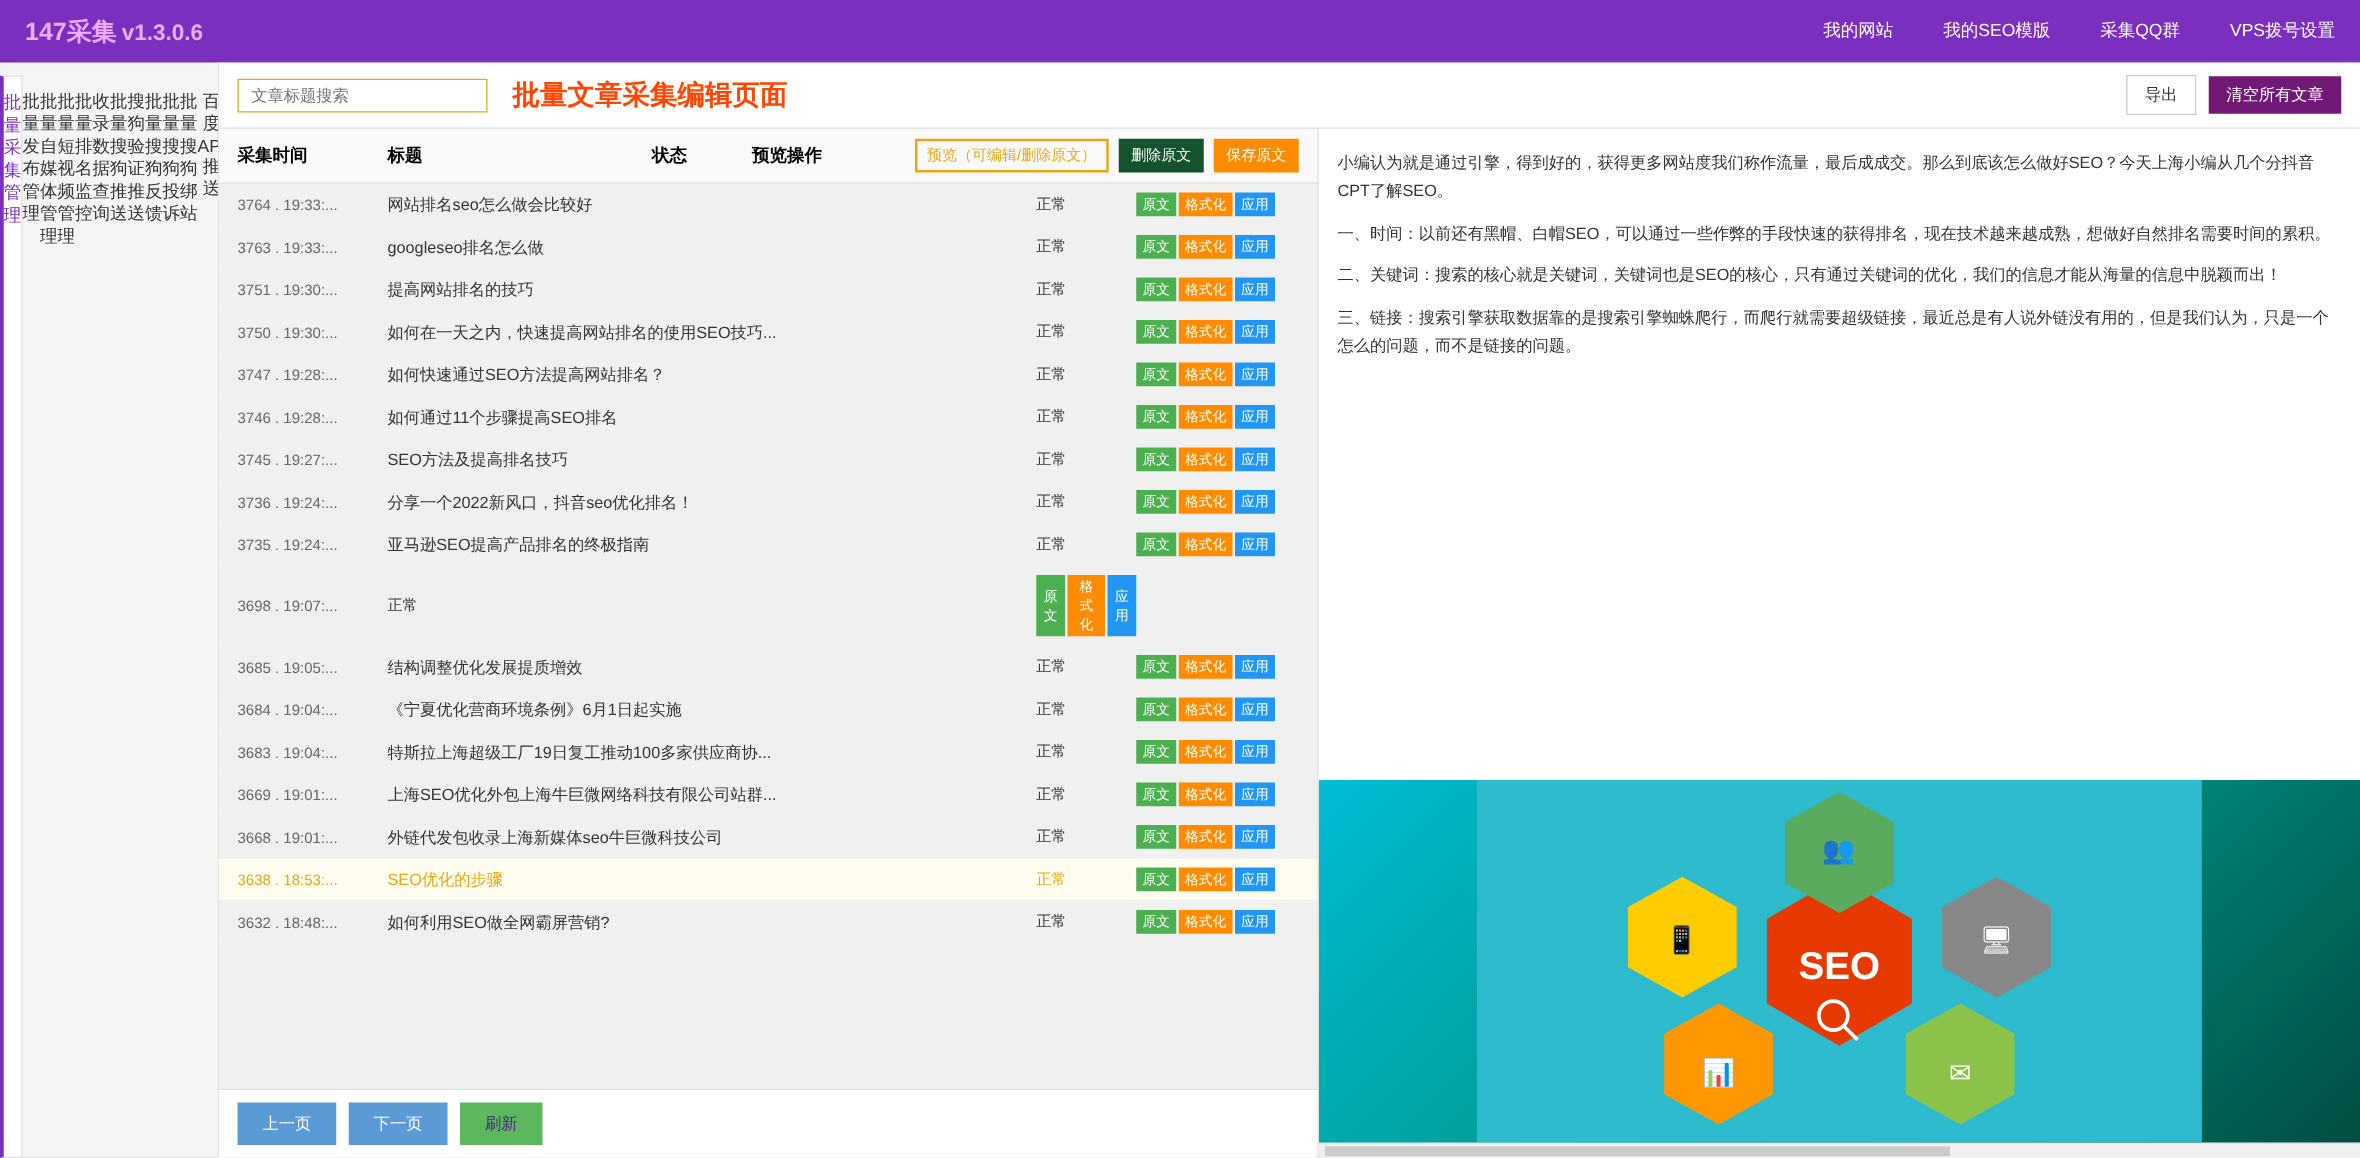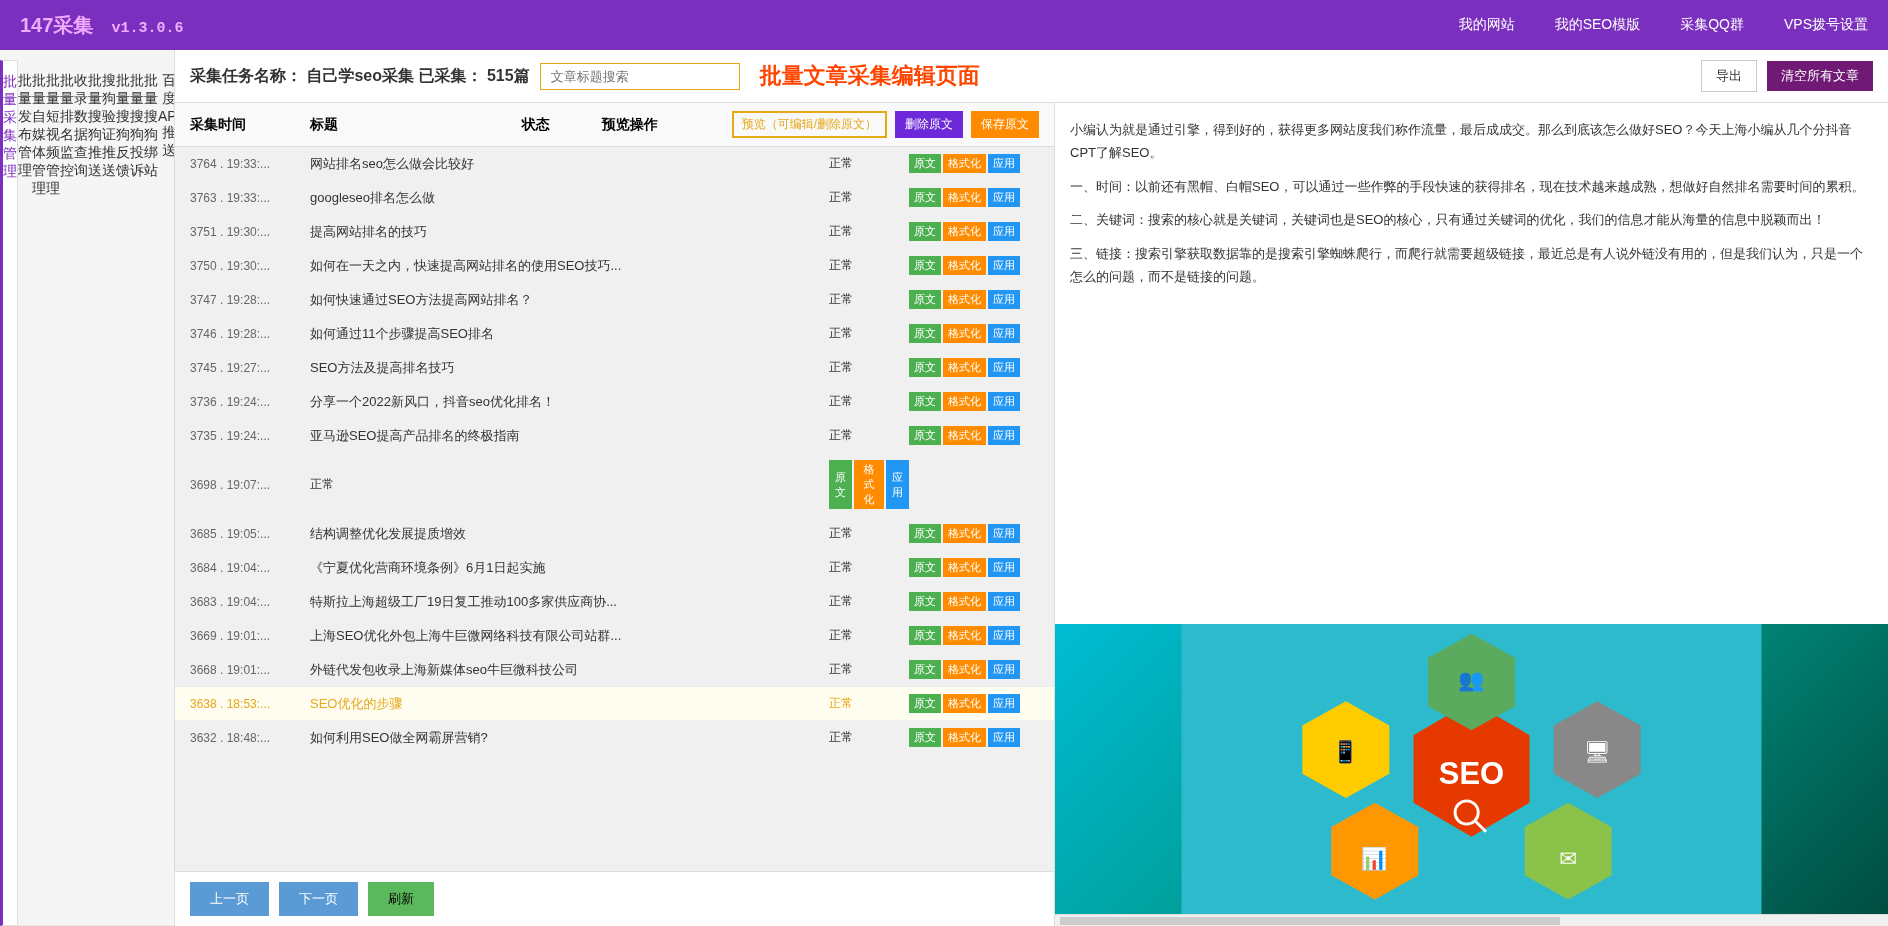--- a/index.html
+++ b/index.html
@@ -14,21 +14,21 @@
       padding: 0 20px;
       color: white;
     }
     #header .logo {
       font-size: 20px;
       font-weight: bold;
       color: white;
       flex: 0 0 auto;
     }
     #header .logo span { color: #f0abfc; }
-    #header .version { font-size: 15px; color: #ddd; margin-left: 18px; font-family: Liberation Mono, monospace; }
+    #header .version { font-size: 18px; color: #ddd; margin-left: 4px; }
     #header .nav {
       margin-left: auto;
       display: flex;
       gap: 40px;
       color: white;
       font-size: 14px;
     }
     #header .nav a {
       color: white;
       text-decoration: none;
@@ -139,21 +139,21 @@
       border-right: 1px solid #ddd;
     }
     .preview-label-box {
       border: 2px solid #e6a817;
       padding: 3px 8px;
       color: #e6a817;
       font-size: 12px;
       cursor: pointer;
     }
     .btn-del-orig {
-      background: #6d28d9;
+      background: #14532d;
       color: white;
       border: none;
       padding: 5px 10px;
       cursor: pointer;
       font-size: 12px;
     }
     .btn-save-orig {
       background: #ff8c00;
       color: white;
       border: none;
@@ -197,21 +197,21 @@
     .table-footer {
       padding: 10px 15px;
       display: flex;
       gap: 10px;
       border-top: 1px solid #ddd;
       background: white;
       flex-shrink: 0;
     }
     .btn-prev { background: #5b9bd5; color: white; border: none; padding: 8px 20px; cursor: pointer; font-size: 13px; }
     .btn-next { background: #5b9bd5; color: white; border: none; padding: 8px 20px; cursor: pointer; font-size: 13px; }
-    .btn-refresh { background: #5cb85c; color: #000000; border: none; padding: 8px 20px; cursor: pointer; font-size: 13px; }
+    .btn-refresh { background: #5cb85c; color: #4c1d95; border: none; padding: 8px 20px; cursor: pointer; font-size: 13px; }
 
     
     #preview-panel {
       flex: 1;
       display: flex;
       flex-direction: column;
       overflow: hidden;
       background: white;
     }
     .preview-content {
@@ -276,26 +276,20 @@
     <div class="sidebar-item">批量搜狗反馈</div>
     <div class="sidebar-item">批量搜狗投诉</div>
     <div class="sidebar-item">批量搜狗绑站</div>
     <div class="sidebar-item">百度API推送</div>
     <div class="sidebar-item">批量神马推送</div>
   </div>
 
   <div id="main">
 
     <div id="topbar">
-      <span class="task-info">
-        <span>采集任务名称：</span>
-        <span>自己学seo采集</span>
-        <span>已采集：</span>
-        <span>515篇</span>
-      </span>
       <input type="text" placeholder="文章标题搜索" style="">
       <span class="page-title-big">批量文章采集编辑页面</span>
       <button class="btn-export">导出</button>
       <button class="btn-clear">清空所有文章</button>
     </div>
 
     <div id="content">
 
       <div id="table-area">
 

